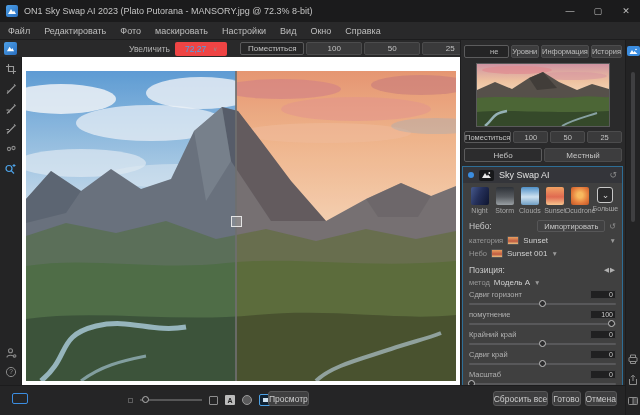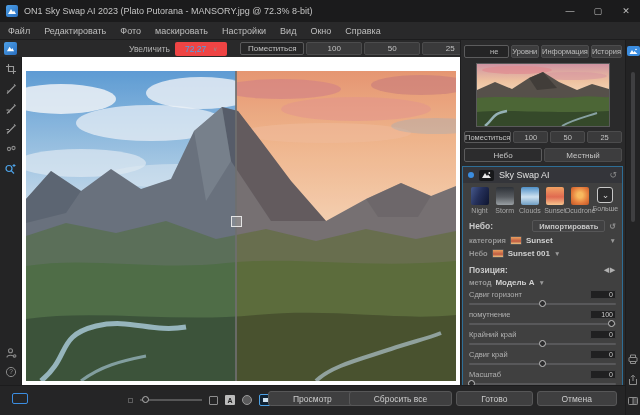--- a/index.html
+++ b/index.html
@@ -69,21 +69,21 @@
   .preset-row { display:flex; justify-content:space-between; padding:4px 4px 2px 4px; flex:0 0 auto; }
   .preset { width:25px; display:flex; flex-direction:column; align-items:center; gap:2px; }
   .preset-icon { width:18px; height:18px; border-radius:2px; }
   .pi-night { background:linear-gradient(115deg,#46598c 0%,#25305a 45%,#0e1530 100%); }
   .pi-storm { background:linear-gradient(180deg,#2e3238 0%,#585c61 55%,#9aa0a4 100%); }
   .pi-clouds { background:linear-gradient(180deg,#4f90c8 0%,#cfe2f0 55%,#6f9ec4 100%); }
   .pi-sunset { background:linear-gradient(180deg,#f2a263 0%,#e06a50 55%,#f7c48e 100%); }
   .pi-ocudrone { background:radial-gradient(circle at 50% 45%, #f8b95f 20%, #e57c3c 60%, #bf5526 100%); }
   .pi-more { width:16px; height:16px; border:1.5px solid #c8c8c8; border-radius:3px; background:#2b2b2c; color:#d8d8d8; font-size:9px; display:flex; align-items:center; justify-content:center; line-height:1; }
   .preset-label { font-size:7px; color:#a8a8a8; white-space:nowrap; }
-  .sp-row { display:flex; align-items:center; padding:0 6px; gap:4px; flex:0 0 auto;font-weight:bold; }
+  .sp-row { display:flex; align-items:center; padding:0 6px; gap:4px; flex:0 0 auto; }
   .sp-row.sky-head { height:16px; margin-top:2px; }
   .lbl-strong { font-size:8.5px; color:#c8c8c8; }
   .import-btn { margin-left:auto; height:12px; padding:0 6px; font-size:7.5px; color:#c8c8c8; background:#414142; border:1px solid #565657; border-radius:2px; display:flex; align-items:center; }
   .mini-reset { color:#8a8a8a; font-size:8px; }
   .sp-row.select-row { height:13px; }
   .lbl-dim { font-size:7.5px; color:#979797; }
   .mini-thumb { width:12px; height:9px; border-radius:1px; border:1px solid #555; background:linear-gradient(180deg,#e8a060 0%,#c05a40 60%,#e8c080 100%); }
   .sel-value { font-size:8px; color:#d0d0d0; }
   .chev { font-size:6.5px; color:#9a9a9a; }
   .chev.right { margin-left:auto; }
@@ -110,21 +110,21 @@
   .bb-center { position:absolute; left:128px; top:6px; display:flex; align-items:center; gap:7px; height:16px; }
   .bb-sq-dim { width:5px; height:5px; border:1px solid #5c5c5d; }
   .bb-slider { position:relative; width:62px; height:10px; }
   .bb-slider .track { position:absolute; left:0; right:0; top:4px; height:2px; background:#565657; }
   .bb-slider .knob { position:absolute; left:2px; top:1px; width:7px; height:7px; border:1.5px solid #b4b4b4; border-radius:50%; background:#2a2a2b; }
   .bb-checkbox { width:9px; height:9px; border:1px solid #8e8e8f; border-radius:1px; }
   .bb-a { width:10px; height:10px; background:#bcbcbc; border-radius:1px; color:#1e1e1e; font-size:7px; font-weight:bold; display:flex; align-items:center; justify-content:center; }
   .bb-circle { width:10px; height:10px; border:1px solid #9a9a9a; border-radius:50%; background:#5a5a5b; }
   .bb-view { width:12px; height:12px; border:1px solid #4da3e8; border-radius:2px; background:#102334; display:flex; align-items:center; justify-content:center; }
   .bb-view span { width:5px; height:4px; background:#cfe2ef; display:block; }
-  .btn { height:15px; padding:0 24px; font-size:8.5px; color:#cccccc; background:#3f3f40; border:1px solid #575758; border-radius:3px; display:flex; align-items:center; justify-content:center; white-space:nowrap; }
+  .btn { height:15px; padding:0 0; font-size:8.5px; color:#cccccc; background:#3f3f40; border:1px solid #575758; border-radius:3px; display:flex; align-items:center; justify-content:center; white-space:nowrap; }
   .bb-preview { position:absolute; left:268px; top:5px; }
   .bb-right { position:absolute; right:8px; top:5px; display:flex; gap:4px; }
 </style>
 </head>
 <body>
 
 <div class="app">
 
   <div class="titlebar">
     <div class="appicon">

